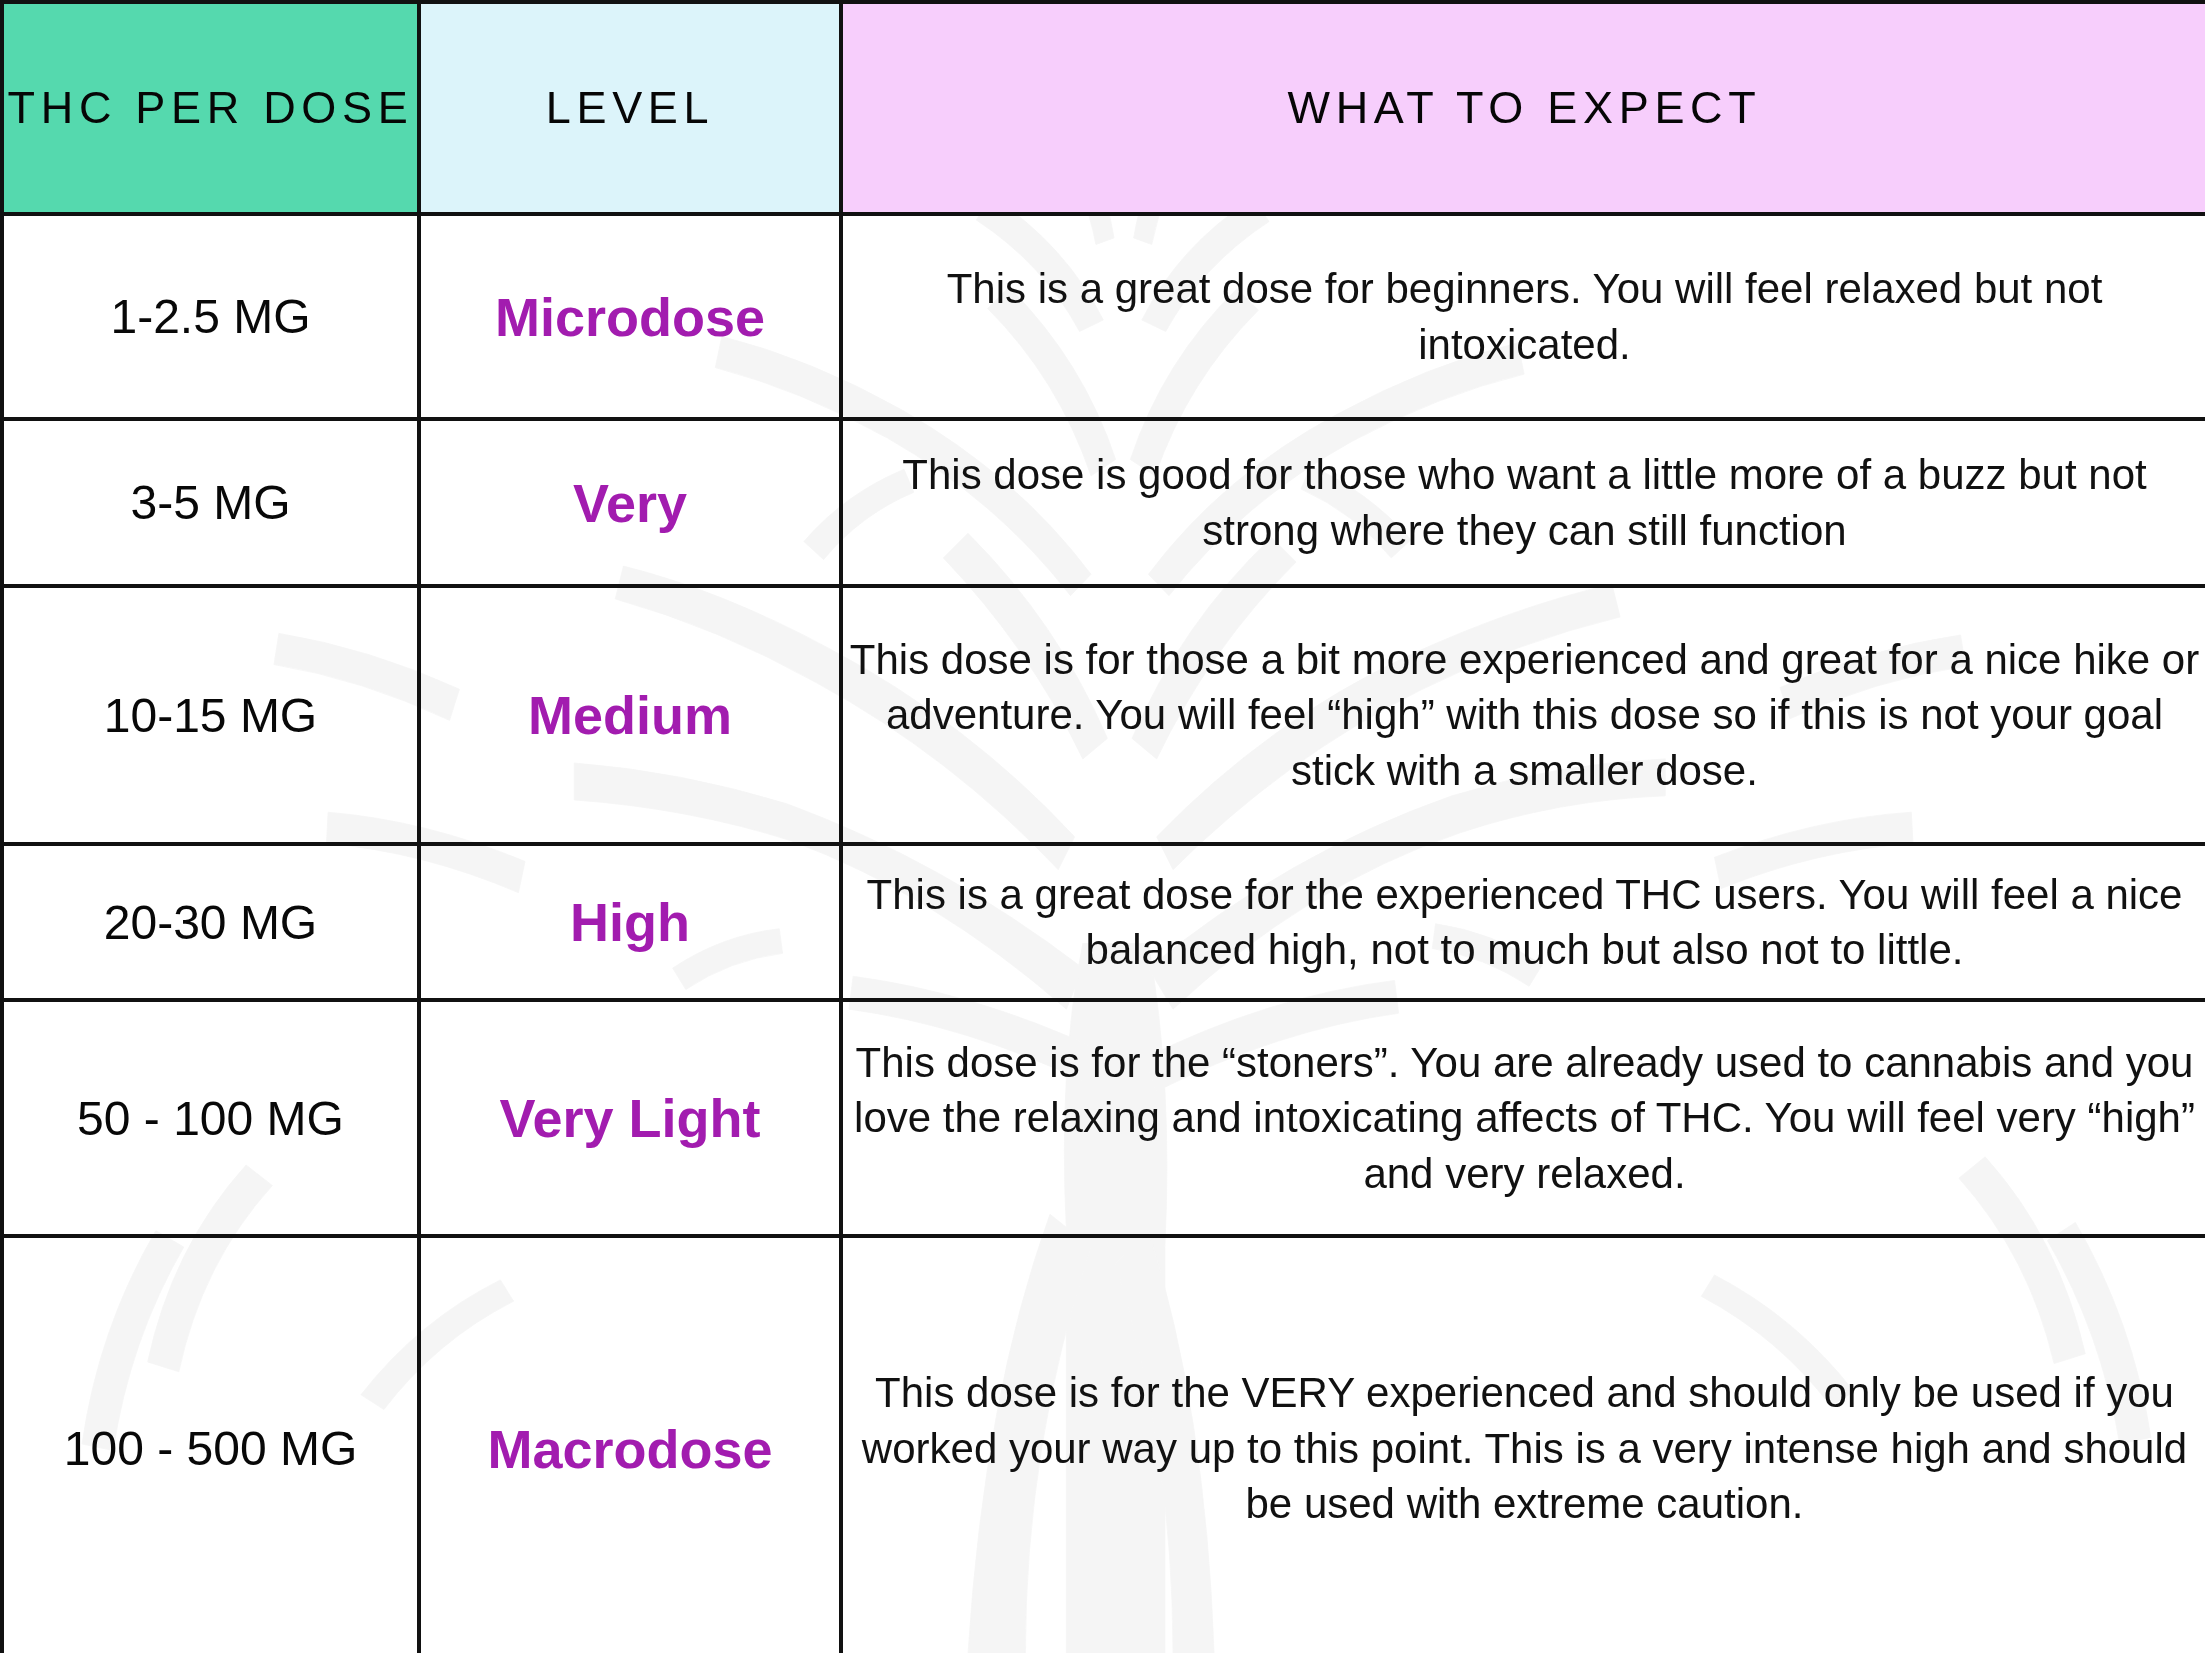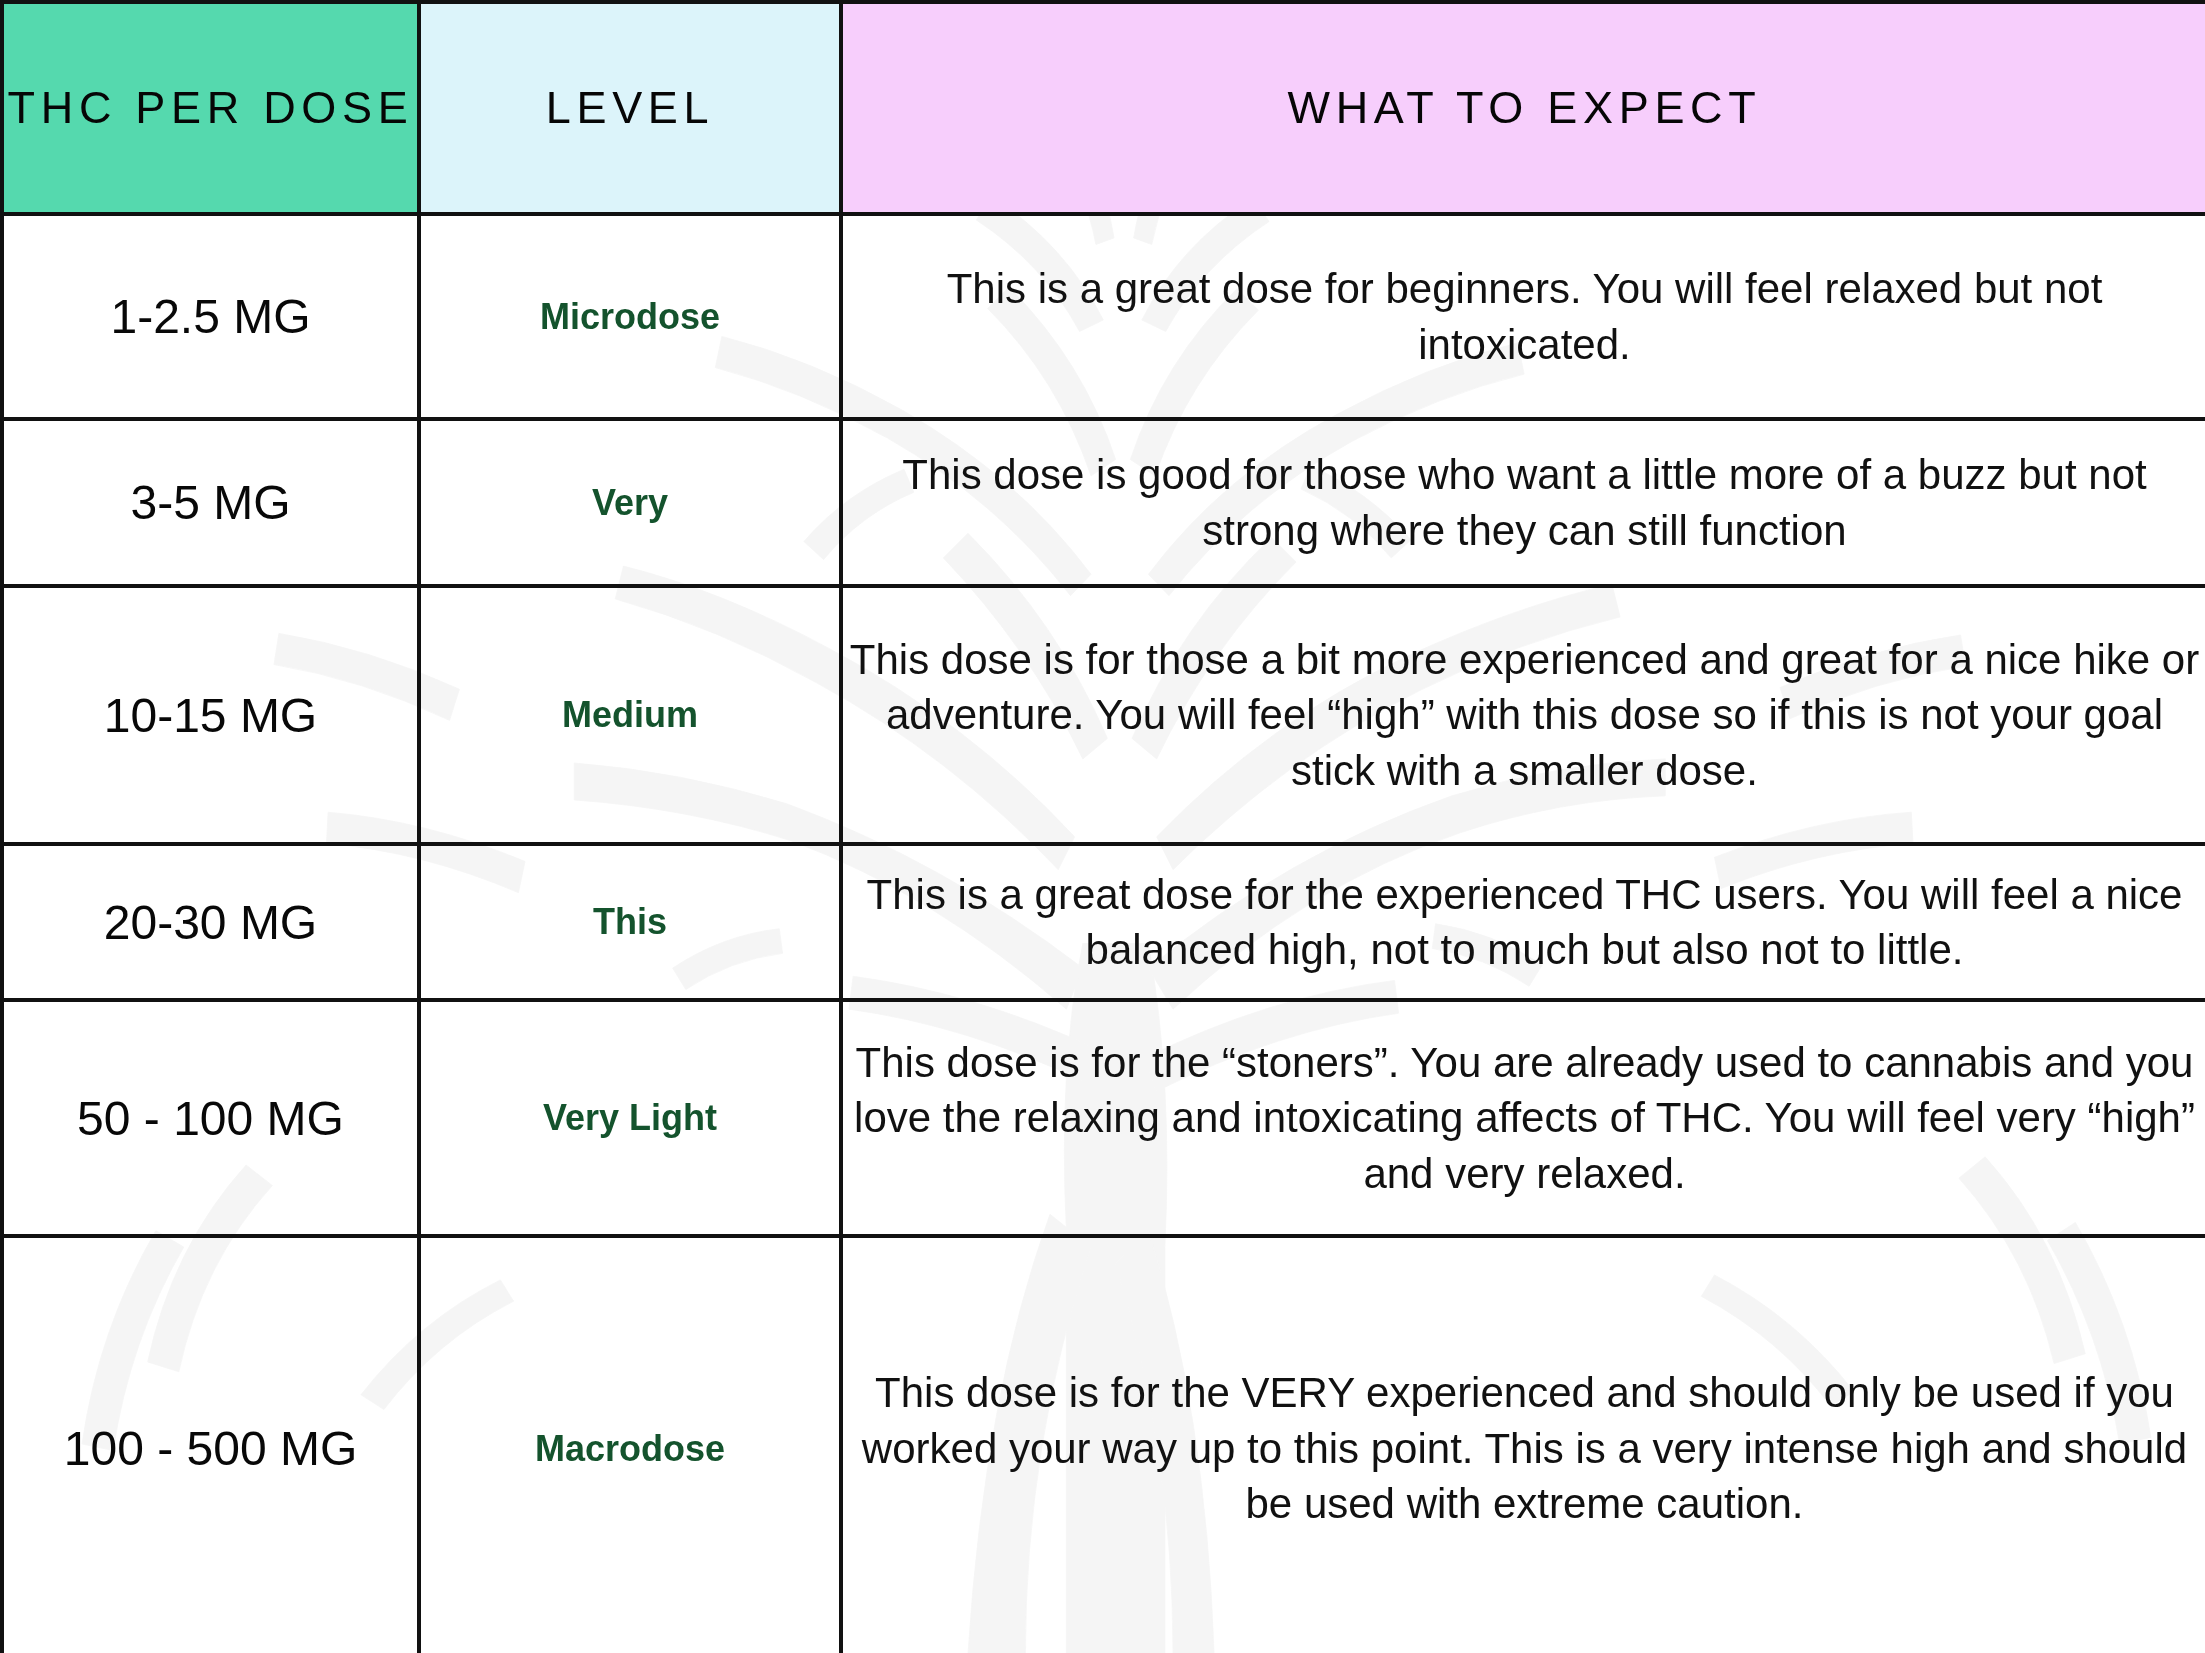--- a/index.html
+++ b/index.html
@@ -63,23 +63,23 @@
   tbody td {
     background: transparent;
   }
   td.cell-dose {
     font-size: 48px;
     font-weight: 400;
     color: #080808;
     letter-spacing: 0px;
   }
   td.cell-level {
-    font-size: 36px;
+    font-size: 54px;
     font-weight: 700;
-    color: #14532d;
+    color: #a21caf;
   }
   td.cell-desc {
     font-size: 42px;
     font-weight: 400;
     color: #111111;
     line-height: 1.32;
     padding: 11.5px 34px;
     text-align: center;
   }
 
@@ -164,21 +164,21 @@
       <td class="cell-level">Very</td>
       <td class="cell-desc">This dose is good for those who want a little more of a buzz but not strong where they can still function</td>
     </tr>
     <tr class="r2">
       <td class="cell-dose">10-15 MG</td>
       <td class="cell-level">Medium</td>
       <td class="cell-desc">This dose is for those a bit more experienced and great for a nice hike or adventure. You will feel “high” with this dose so if this is not your goal stick with a smaller dose.</td>
     </tr>
     <tr class="r3">
       <td class="cell-dose">20-30 MG</td>
-      <td class="cell-level">This</td>
+      <td class="cell-level">High</td>
       <td class="cell-desc">This is a great dose for the experienced THC users. You will feel a nice balanced high, not to much but also not to little.</td>
     </tr>
     <tr class="r4">
       <td class="cell-dose">50 - 100 MG</td>
       <td class="cell-level">Very Light</td>
       <td class="cell-desc">This dose is for the “stoners”. You are already used to cannabis and you love the relaxing and intoxicating affects of THC. You will feel very “high” and very relaxed.</td>
     </tr>
     <tr class="r5">
       <td class="cell-dose">100 - 500 MG</td>
       <td class="cell-level">Macrodose</td>

